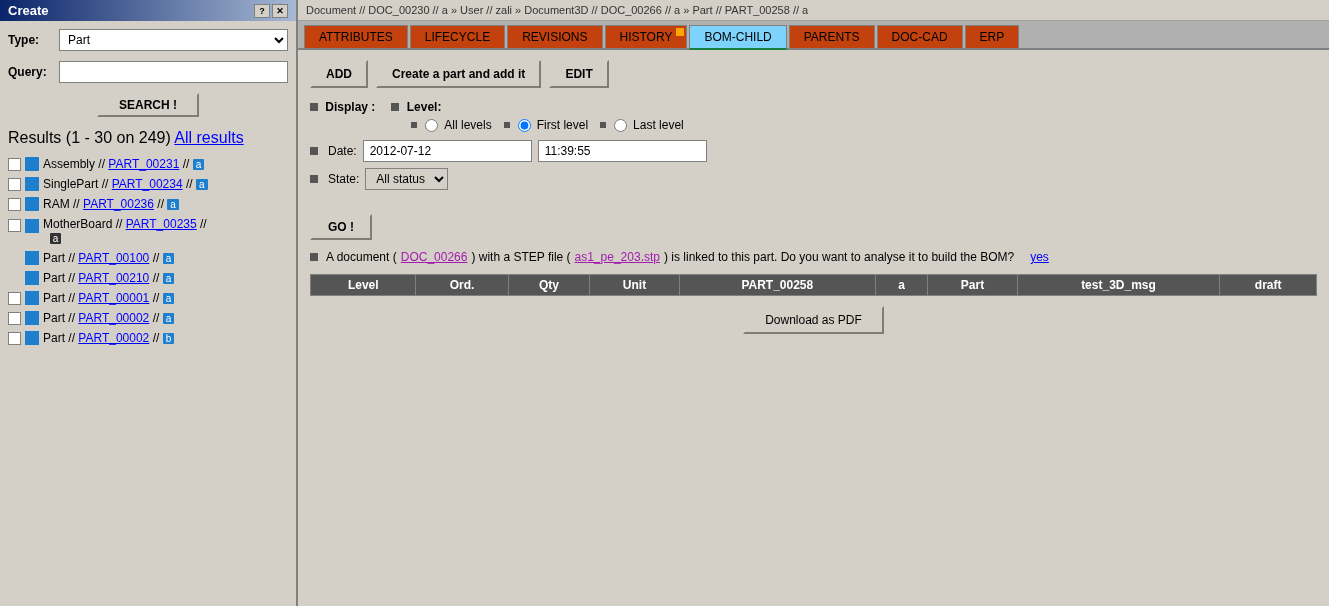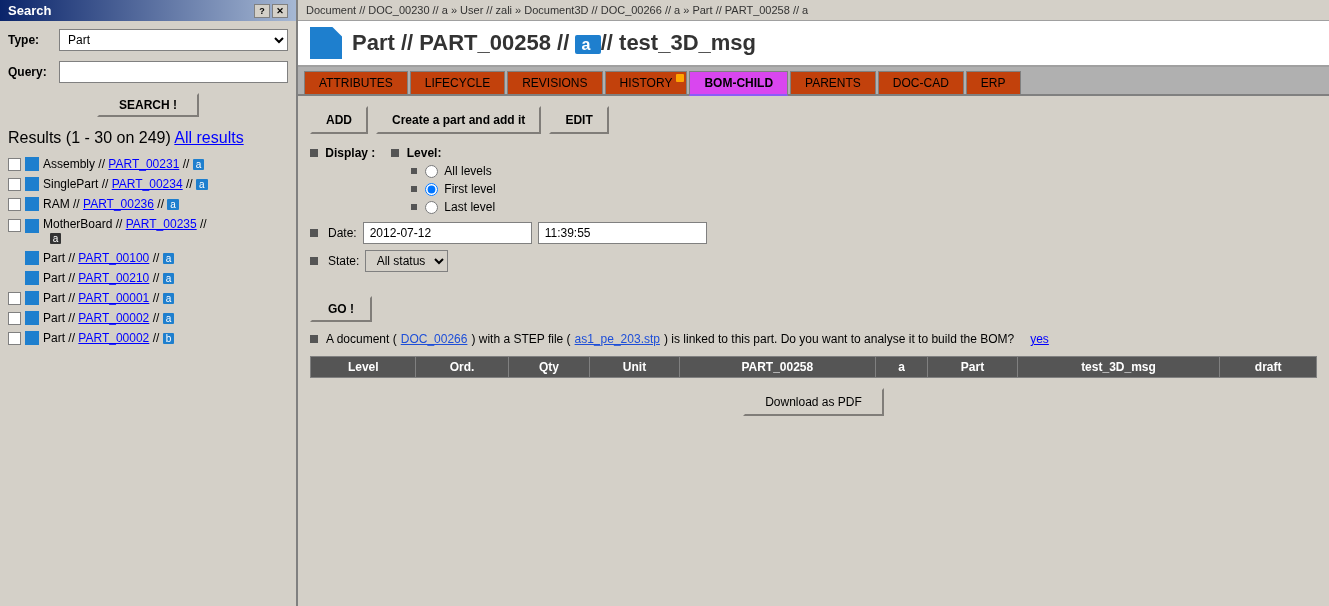--- a/index.html
+++ b/index.html
@@ -181,23 +181,23 @@
     .tab {
       padding: 4px 14px;
       background: #c2410c;
       border: 1px solid #808080;
       border-bottom: none;
       font-size: 12px;
       cursor: pointer;
       color: #000;
     }
     .tab.active {
-      background: #d946ef;
-      font-weight: bold;
-      border-bottom: 2px solid #8b5cf6;
+      background: #7dd3fc;
+      font-weight: normal;
+      border-bottom: 2px solid #15803d;
       margin-bottom: -2px;
     }
     .tab-history { position: relative; }
     .tab-rss {
       position: absolute;
       top: 2px; right: 2px;
       width: 8px; height: 8px;
       background: orange;
       border-radius: 1px;
     }
@@ -220,21 +220,21 @@
       cursor: pointer;
       font-weight: bold;
     }
     .display-section {
       margin-bottom: 24px;
     }
     .section-label {
       font-weight: bold;
       font-size: 12px;
     }
-    .radio-group { display: flex; flex-direction: column; gap: 4px; padding-left: 20px; }
+    .radio-group { display: flex; flex-direction: row; gap: 12px; padding-left: 20px; }
     .radio-row { display: flex; align-items: center; gap: 6px; }
     .radio-row input[type=radio] { margin: 0; }
     .date-row {
       display: flex;
       align-items: center;
       gap: 6px;
       margin-bottom: 6px;
     }
     .date-input {
       border: 1px solid #808080;
@@ -248,39 +248,38 @@
       align-items: center;
       gap: 6px;
       margin-bottom: 10px;
     }
     .state-select {
       border: 1px solid #808080;
       background: #d4d0c8;
       padding: 2px 6px;
       font-size: 12px;
       height: 22px;
-      text-align: right;
     }
     .go-btn {
       padding: 4px 16px;
       background: #d4d0c8;
       border: 2px outset #d4d0c8;
       font-size: 12px;
       font-weight: bold;
       cursor: pointer;
       margin-bottom: 10px;
     }
     .info-row {
       font-size: 12px;
       margin-bottom: 10px;
       display: flex;
       align-items: center;
       gap: 4px;
     }
-    .info-row a { color: #1d4ed8; text-decoration: underline; }
+    .info-row a { color: #a21caf; text-decoration: underline; }
     .bom-table {
       width: 100%;
       border-collapse: collapse;
       background: #000000;
       margin-bottom: 10px;
     }
     .bom-table th {
       background: #555;
       color: white;
       border: 1px solid #808080;
@@ -296,21 +295,21 @@
       cursor: pointer;
       display: block;
       margin: 0 auto;
     }
   </style>
 </head>
 <body>
 
 <div class="left-panel">
   <div class="search-titlebar">
-    <span>Search</span>
+    <span>Create</span>
     <div class="search-titlebar-buttons">
       <div class="titlebar-btn">?</div>
       <div class="titlebar-btn">✕</div>
     </div>
   </div>
   <div class="search-form">
     <div class="form-row">
       <span class="form-label">Type:</span>
       <select class="form-select">
         <option>Part</option>
@@ -378,28 +377,20 @@
       <div class="result-checkbox"></div>
       <div class="result-icon"></div>
       <span class="result-text">Part // <a>PART_00002</a> // <span class="badge-a">b</span></span>
     </div>
   </div>
 </div>
 
 <div class="right-panel">
   <div class="breadcrumb">
     <span>Document // DOC_00230 // a » User // zali » Document3D // DOC_00266 // a » Part // PART_00258 // a</span>
-  </div>
-  <div class="page-header">
-    <div class="page-icon"></div>
-    <span class="page-title">
-      <span>Part // PART_00258 //</span>
-      <span class="badge-inline"> a </span>
-      <span>// test_3D_msg</span>
-    </span>
   </div>
   <div class="tab-bar">
     <div class="tab">ATTRIBUTES</div>
     <div class="tab">LIFECYCLE</div>
     <div class="tab">REVISIONS</div>
     <div class="tab tab-history">
       HISTORY
       <div class="tab-rss"></div>
     </div>
     <div class="tab active">BOM-CHILD</div>

